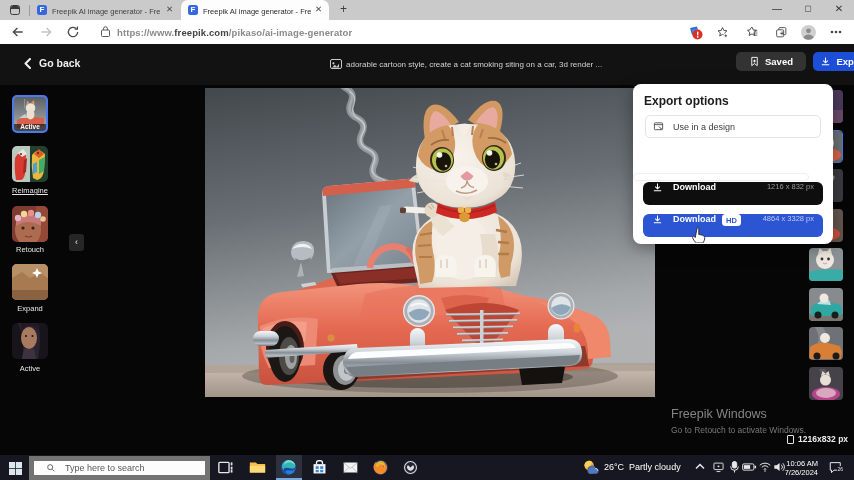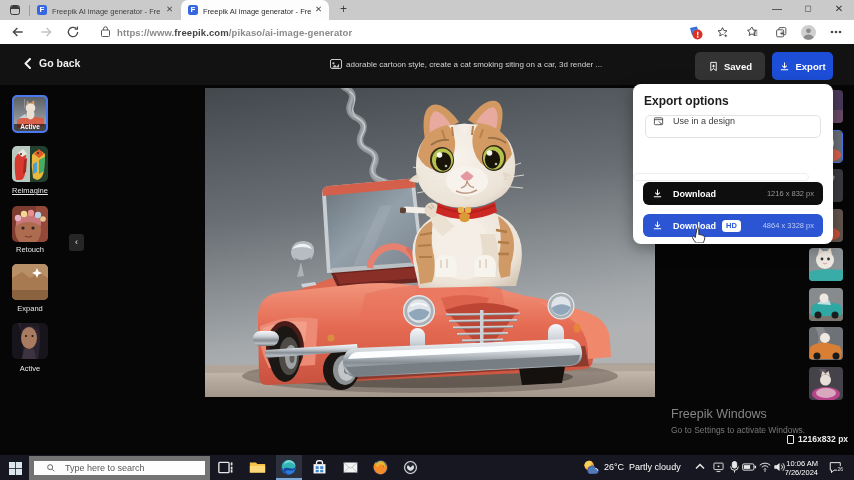--- a/index.html
+++ b/index.html
@@ -23,47 +23,47 @@
 #newtab { left:338px; top:4px; width:11px; height:11px; color:#3d3d3d; font-size:12px; line-height:11px; text-align:center; font-weight:400;}
 .winbtn { top:3px; width:12px; height:12px; color:#333; font-size:10px; text-align:center; line-height:12px; }
 #urltext { left:117px; top:26.5px; font-size:9.5px; color:#444; letter-spacing:0.1px;font-weight:bold; }
 
 
 #app { left:0; top:44px; width:854px; height:411px; background:#060606; }
 #appheader { left:0; top:0; width:854px; height:41px; background:#121212; }
 #goback { left:24px; top:13px; color:#f0f0f0; font-size:10.5px; font-weight:bold; }
 #promptico { left:330px; top:15px; width:11.5px; height:9.5px; border:1px solid #c9c9c9; border-radius:2px; }
 #prompttext { left:346px; top:16px; font-size:8px; color:#d2d2d2; }
-.hbtn { top:8px; height:28px; border-radius:5px; color:#fff; font-size:9.5px; font-weight:bold; display:flex; align-items:center; justify-content:center; gap:5px; }
+.hbtn { top:8px; height:19px; border-radius:5px; color:#fff; font-size:9.5px; font-weight:bold; display:flex; align-items:center; justify-content:center; gap:5px;margin-left:41px; }
 #savedbtn { left:695px; width:70px; background:#333333; }
 #exportbtn { left:772px; width:61px; background:#1d4ed8; }
 
 
 .thumb { left:12px; width:36px; border-radius:5px; overflow:hidden; }
 .thumblabel { left:0px; width:60px; text-align:center; color:#e6e6e6; font-size:7.5px; }
 #collapser { left:69px; top:190px; width:15px; height:17px; background:#262626; border-radius:3px; color:#e8e8e8; font-size:9px; text-align:center; line-height:17px; }
 
 
 .rthumb { left:809px; width:34px; height:33px; border-radius:4px; overflow:hidden; }
 
 
 #actw1 { left:671px; top:363px; font-size:12.5px; color:#858585; }
 #actw2 { left:671px; top:380.5px; font-size:8.5px; color:#787878; }
 #respx { left:798px; top:390px; font-size:8.5px; color:#ececec; font-weight:bold; }
 #respico { left:787px; top:390.5px; width:7px; height:9px; border:1px solid #e8e8e8; border-radius:1px; }
 
 
 #panel { left:633px; top:40px; width:200px; height:160px; background:#ffffff; border-radius:8px; box-shadow:0 4px 16px rgba(0,0,0,0.35); }
 #paneltitle { left:11px; top:10px; font-size:12px; font-weight:bold; color:#1c1c1c; }
-.popt { left:12px; width:176px; height:23px; border:1px solid #e3e3e3; border-radius:5px; background:#fff; display:flex; align-items:flex-start; font-size:9px; color:#3c3c3c; }
+.popt { left:12px; width:176px; height:23px; border:1px solid #e3e3e3; border-radius:5px; background:#fff; display:flex; align-items:center; font-size:9px; color:#3c3c3c; }
 .popt .txt { margin-left:0px; }
 #popt1 { top:31px; }
 #popt2 { top:60px; }
 #popt3 { top:89px; width:176px; height:8px; border:1px solid #efefef; border-radius:5px; }
-.dlbtn { left:10px; width:180px; height:23px; border-radius:6px; display:flex; align-items:center; color:#fff; font-size:9px; font-weight:bold; }
+.dlbtn { left:10px; width:180px; height:23px; border-radius:6px; display:flex; align-items:flex-start; color:#fff; font-size:9px; font-weight:bold; }
 #dl1 { top:98px; background:#0e0e0e; }
 #dl2 { top:130px; background:#2b55d2; }
 .dlsize { position:absolute; right:9px; font-weight:normal; font-size:7.5px; }
 #dl1 .dlsize { color:#969696; }
 #dl2 .dlsize { color:#bcc9f2; }
 #hdbadge { background:#fff; color:#2b55d2; font-size:7.5px; font-weight:bold; border-radius:3.5px; padding:1.5px 4px; margin-left:6px; }
 
 
 #taskbar { left:0; top:455px; width:854px; height:25px; background:#171721; }
 #searchbox { left:29px; top:455.5px; width:181px; height:24px; background:#fdfdfd; border:5px solid #737373; display:flex; align-items:center; }
@@ -501,21 +501,21 @@
     <div class="rthumb abs" style="top:322.5px;"><svg width="34" height="33">
           <rect width="34" height="33" fill="#46424a"></rect>
           <path d="M10 2 q4 8 1 14 l6 1 q3 -8 -1 -15z" fill="#6a666e" opacity="0.6"></path>
           <ellipse cx="17" cy="27" rx="14" ry="7" fill="#c49" opacity="0.85"></ellipse>
           <ellipse cx="17" cy="26" rx="10" ry="5" fill="#d8a8bc"></ellipse>
           <circle cx="16.5" cy="13" r="5.5" fill="#e8e0d8"></circle>
           <path d="M12 9l1.5-5 3.5 3z M21 9l-1.5-5-3.5 3z" fill="#e0d6ca"></path>
         </svg></div>
 
     <div id="actw1" class="abs">Freepik Windows</div>
-    <div id="actw2" class="abs">Go to Settings to activate Windows.</div>
+    <div id="actw2" class="abs">Go to Retouch to activate Windows.</div>
     <div id="respico" class="abs"></div>
     <div id="respx" class="abs">1216x832 px</div>
 
     <div id="panel" class="abs">
       <div id="paneltitle" class="abs">Export options</div>
       <div id="popt1" class="popt abs">
           <svg style="margin-left:7px; margin-right:9px;" width="11" height="11" viewBox="0 0 24 24" fill="none" stroke="#3c3c3c" stroke-width="1.8">
             <rect x="3" y="4" width="18" height="15" rx="2"></rect>
             <path d="M3 8h18"></path>
             <path d="M13 12l6 6 M16.5 18.5l2-2" stroke-width="2"></path>

